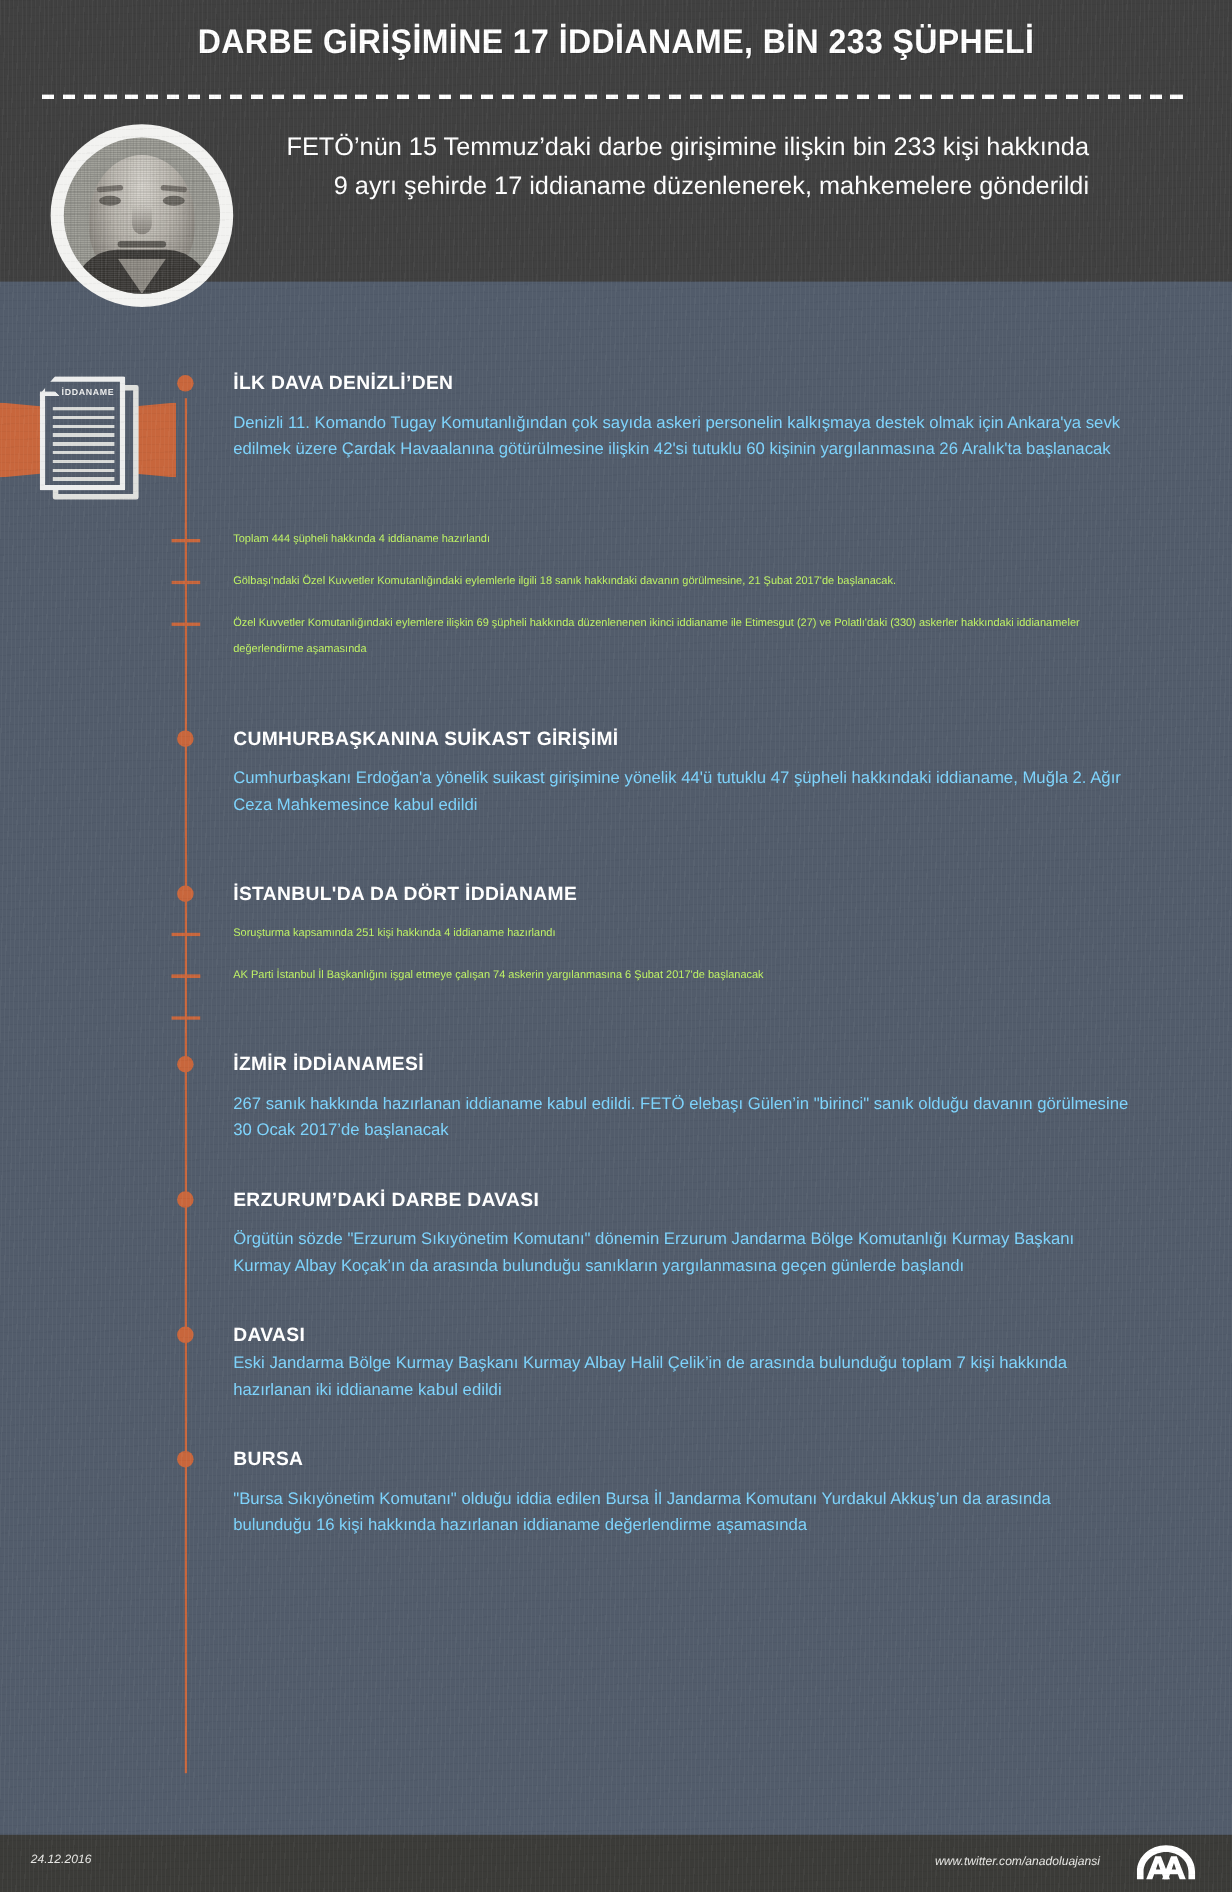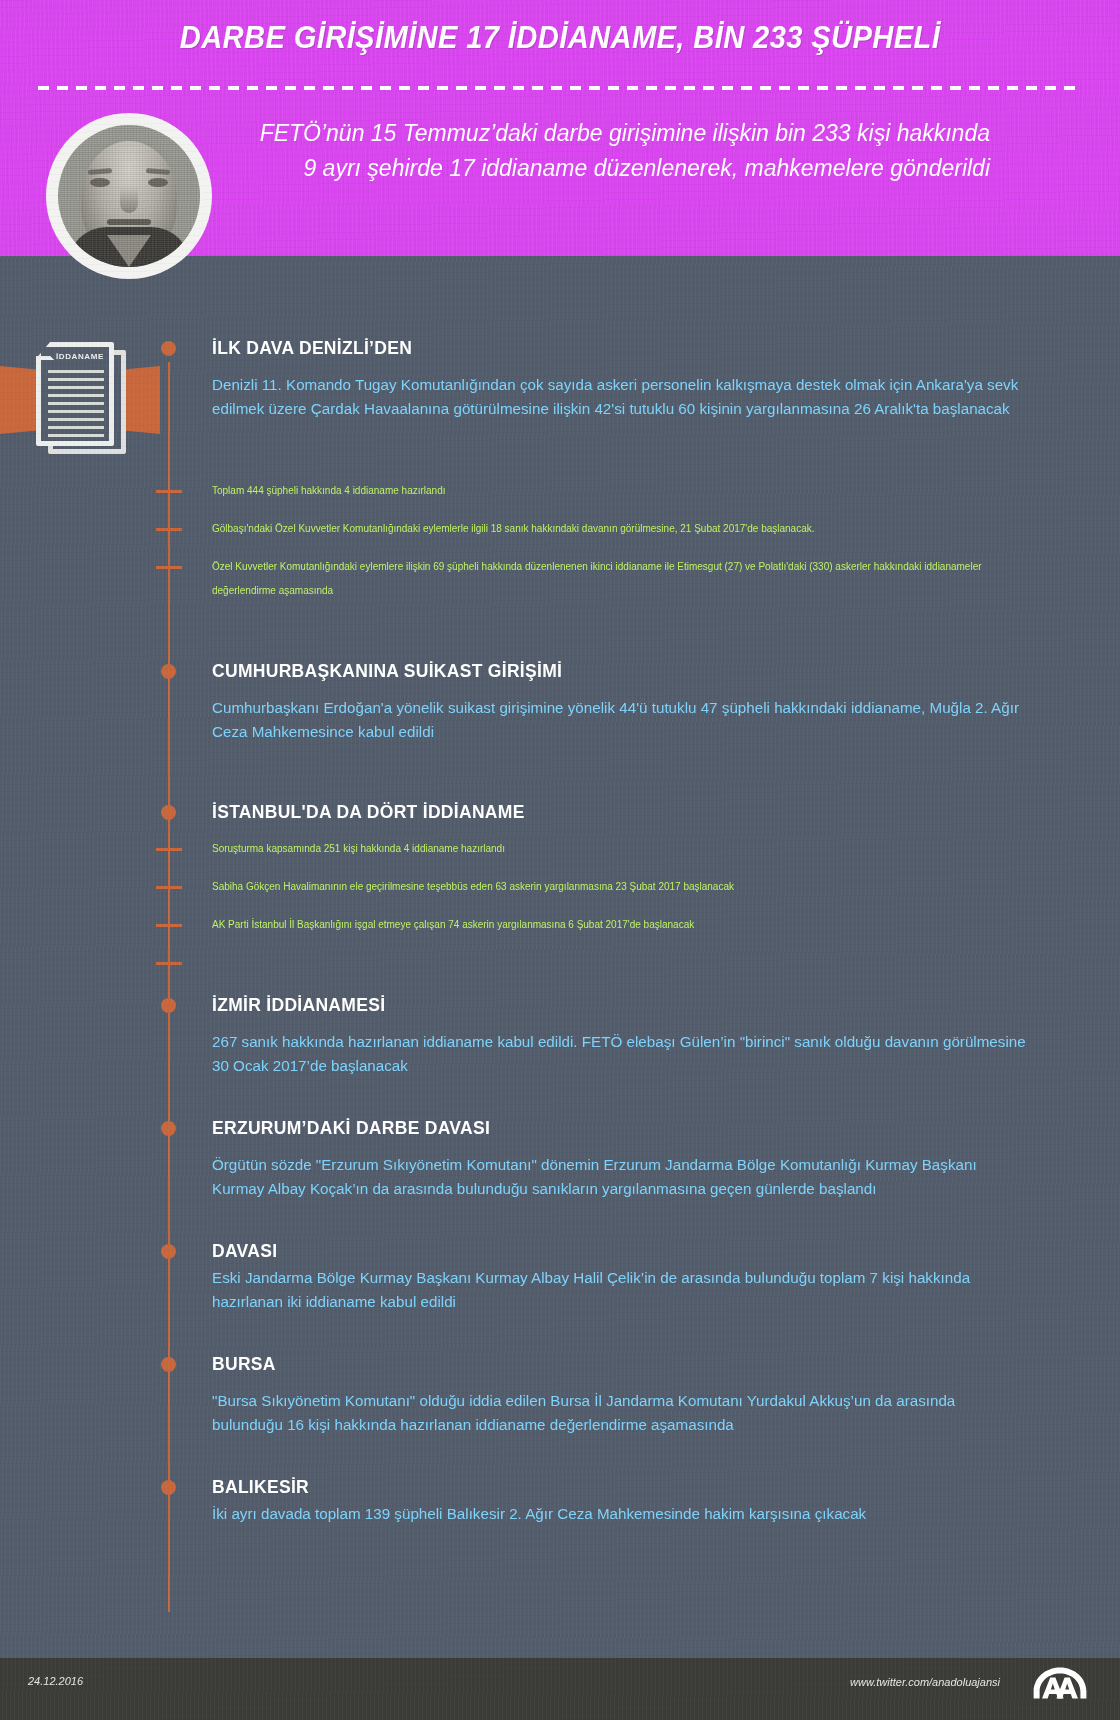--- a/index.html
+++ b/index.html
@@ -32,23 +32,22 @@
       repeating-linear-gradient(179deg, rgba(0,0,0,.5) 0 1px, rgba(0,0,0,0) 1px 7px);
     z-index: 40;
   }
 
   
   .header {
     position: absolute;
     left: 0; top: 0;
     width: 1120px;
     height: 256px;
-    background: #d946ef;
+    background: #404040;
     overflow: visible;
-    font-style: italic;
   }
   .header::after {
     content: "";
     position: absolute; inset: 0;
     opacity: .07;
     background-image:
       repeating-linear-gradient(88deg, rgba(0,0,0,.5) 0 1px, rgba(0,0,0,0) 1px 5px);
     pointer-events: none;
   }
 
@@ -306,21 +305,21 @@
     width: 26px; height: 3px;
     background: #c8663c;
   }
   .gap-md { height: 26px; }
   .gap-lg { height: 44px; }
 
   
   .footer {
     position: absolute;
     left: 0; bottom: 0;
-    width: 1120px; height: 62px;
+    width: 1120px; height: 52px;
     background: #3b3b38;
   }
   .footer .date {
     position: absolute;
     left: 28px; top: 17px;
     color: #e6e6e3;
     font-size: 11px;
     font-style: italic;
     font-weight: 300;
   }
@@ -418,21 +417,20 @@
       <div class="sec-head">
         <span class="dot"></span>
         <span>İSTANBUL'DA DA DÖRT İDDİANAME</span>
       </div>
       <div class="bullet">
         <span class="dash"></span>
         <span>Soruşturma kapsamında 251 kişi hakkında 4 iddianame hazırlandı</span>
       </div>
       <div class="bullet">
         <span class="dash"></span>
-        <span>Sabiha Gökçen Havalimanının ele geçirilmesine teşebbüs eden 63 askerin yargılanmasına 23 Şubat 2017 başlanacak</span>
       </div>
       <div class="bullet">
         <span class="dash"></span>
         <span>AK Parti İstanbul İl Başkanlığını işgal etmeye çalışan 74 askerin yargılanmasına 6 Şubat 2017'de başlanacak</span>
       </div>
       <div class="bullet">
         <span class="dash"></span>
       </div>
     </div>
     <div class="gap-lg"></div>
@@ -466,27 +464,20 @@
 
     <div class="section">
       <div class="sec-head">
         <span class="dot"></span>
         <span>BURSA</span>
       </div>
       <div class="para">"Bursa Sıkıyönetim Komutanı" olduğu iddia edilen Bursa İl Jandarma Komutanı Yurdakul Akkuş’un da arasında bulunduğu 16 kişi hakkında hazırlanan iddianame değerlendirme aşamasında</div>
     </div>
     <div class="gap-md"></div>
 
-    <div class="section">
-      <div class="sec-head" style="margin-bottom:4px">
-        <span class="dot"></span>
-        <span>BALIKESİR</span>
-      </div>
-      <div class="para">İki ayrı davada toplam 139 şüpheli Balıkesir 2. Ağır Ceza Mahkemesinde hakim karşısına çıkacak</div>
-    </div>
 
   </div>
 
   <div class="footer">
     <div class="date">24.12.2016</div>
     <div class="url">www.twitter.com/anadoluajansi</div>
     <svg class="aa-logo" viewBox="0 0 64 34">
       <path d="M32 1.6 C17.2 1.6 5.6 12.4 5.6 25.6 L5.6 32.4 L11.6 32.4 L11.6 25.6 C11.6 15.6 20.6 7.6 32 7.6 C43.4 7.6 52.4 15.6 52.4 25.6 L52.4 32.4 L58.4 32.4 L58.4 25.6 C58.4 12.4 46.8 1.6 32 1.6 Z" fill="#ffffff"></path>
       <path d="M22.2 11.4 L14.0 32.4 L19.6 32.4 L21.2 27.9 L28.4 27.9 L30.0 32.4 L35.6 32.4 L27.4 11.4 Z M22.8 23.5 L24.8 17.6 L26.8 23.5 Z" fill="#ffffff"></path>
       <path d="M36.6 11.4 L28.4 32.4 L34.0 32.4 L35.6 27.9 L42.8 27.9 L44.4 32.4 L50.0 32.4 L41.8 11.4 Z M37.2 23.5 L39.2 17.6 L41.2 23.5 Z" fill="#ffffff"></path>

